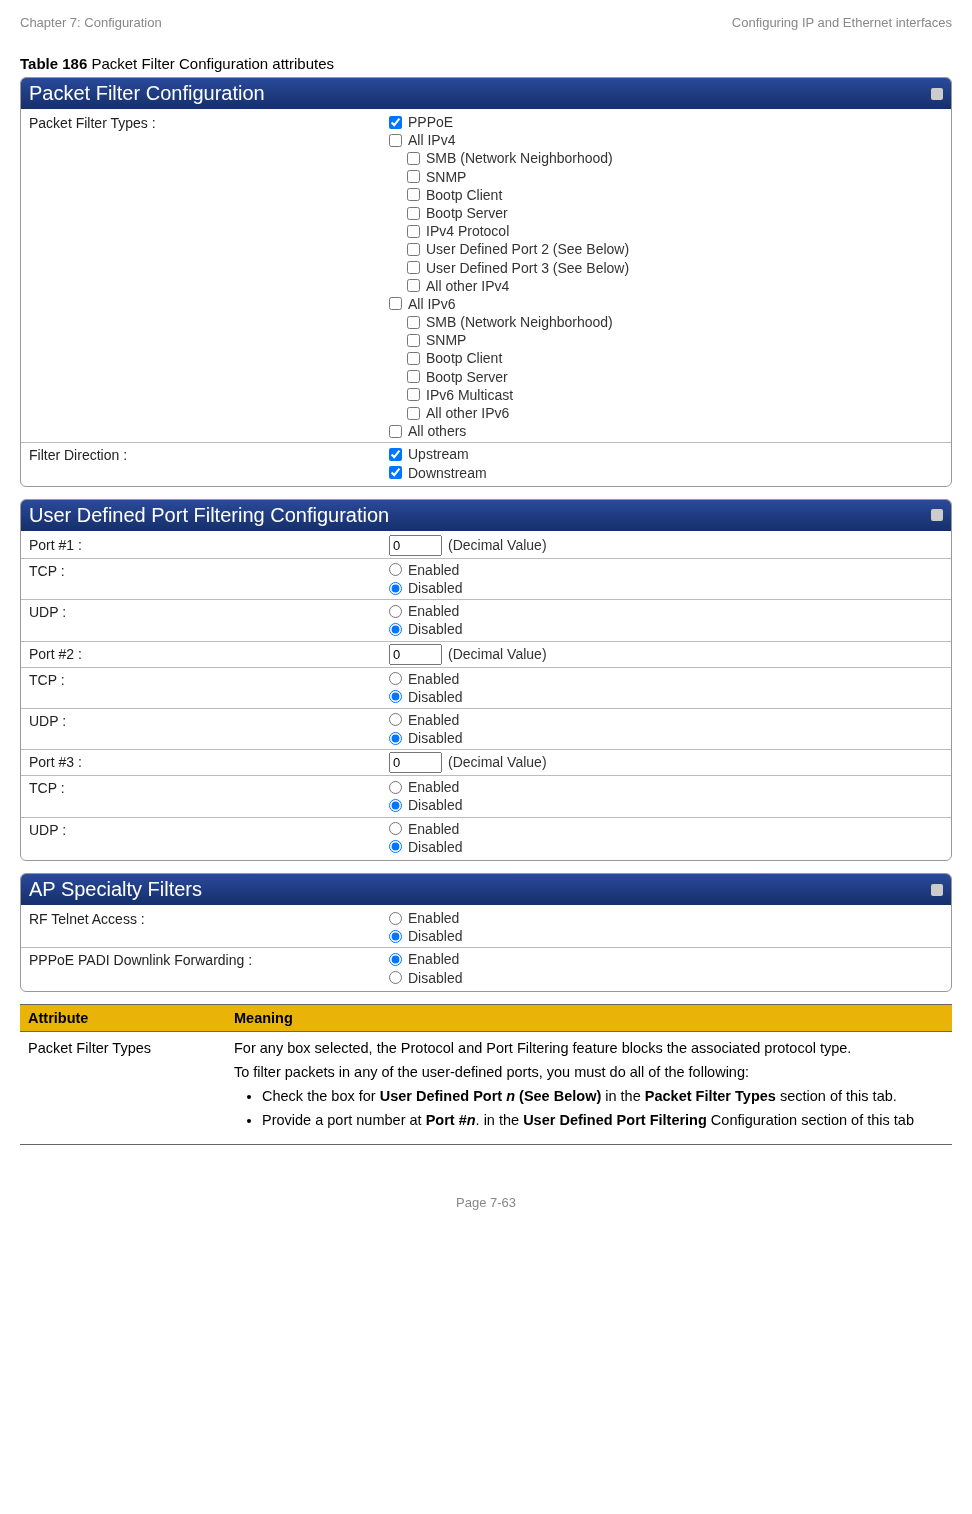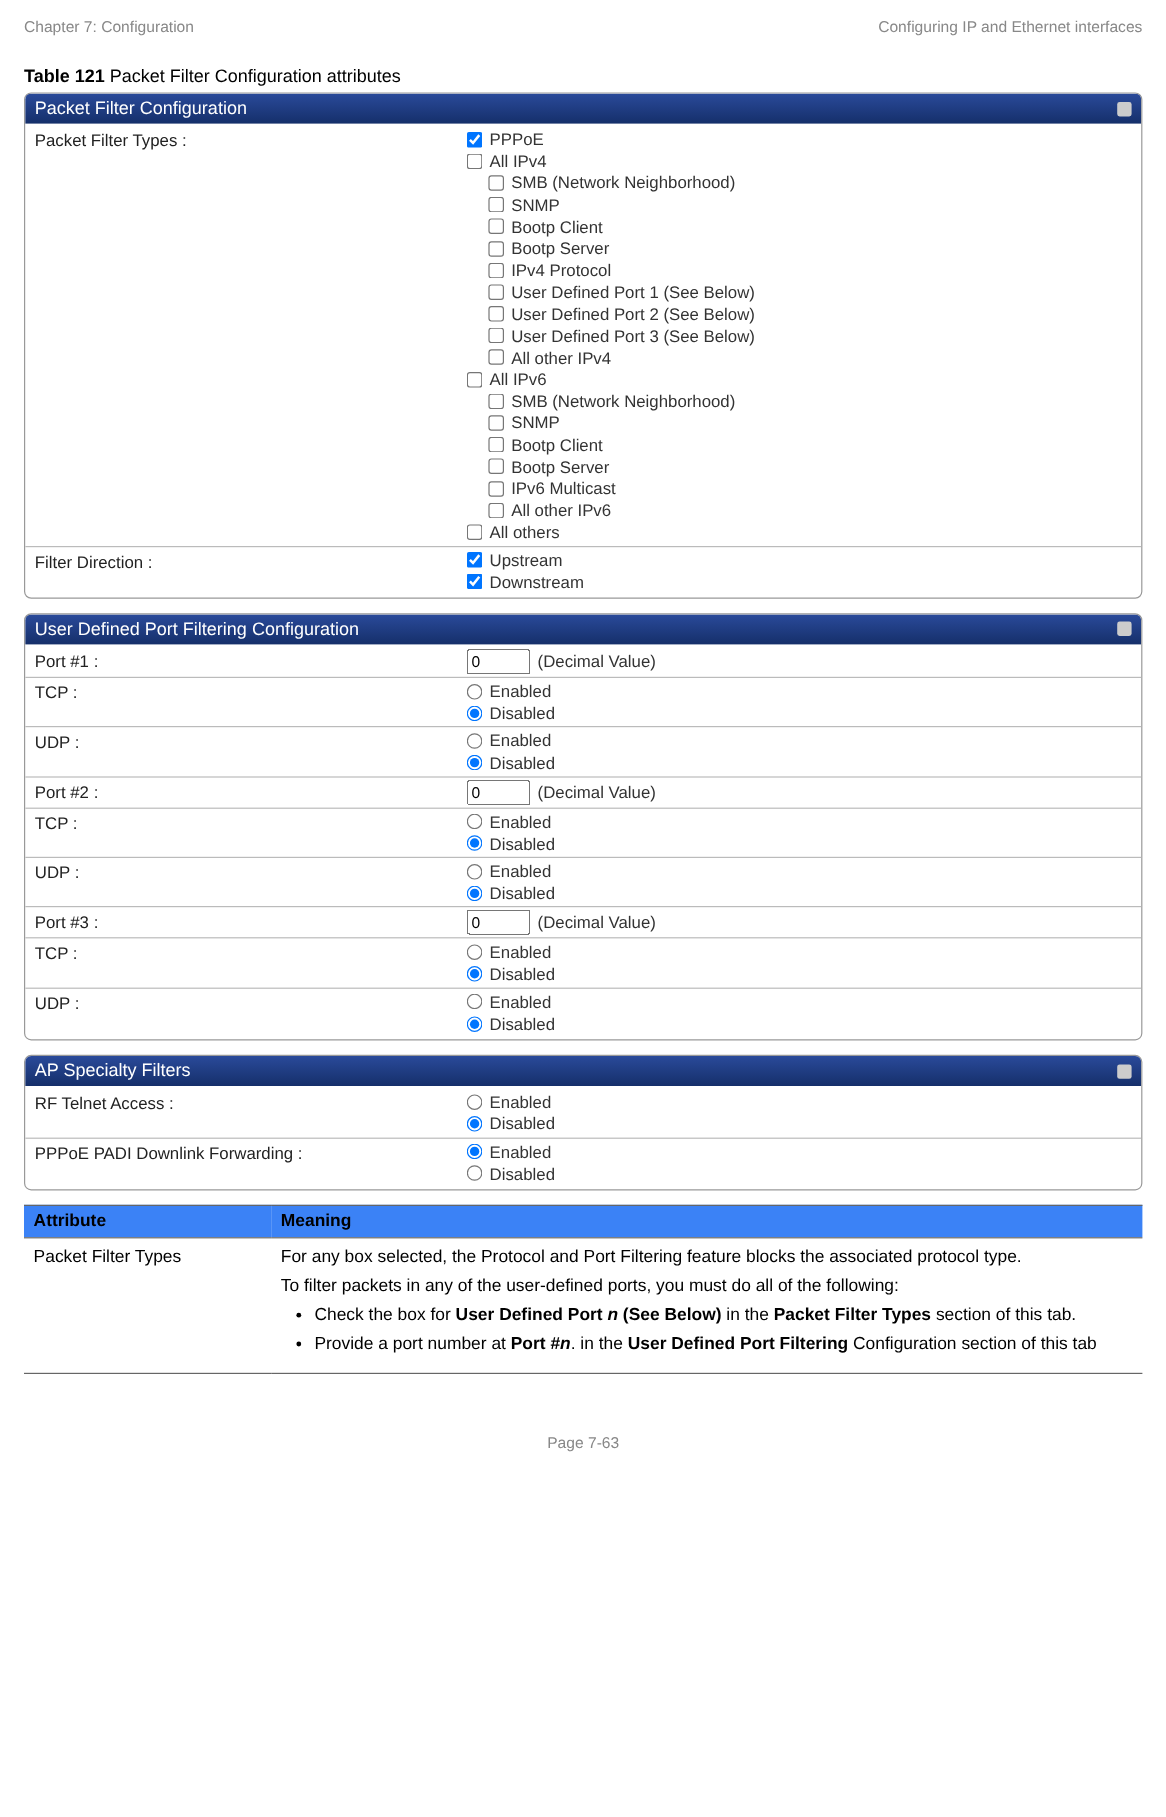--- a/index.html
+++ b/index.html
@@ -27,21 +27,21 @@
     border: 1px solid #999;
     border-radius: 6px;
     margin-bottom: 12px;
     overflow: hidden;
   }
   .panel-header {
     background: #1a3a7a;
     background: linear-gradient(#2a4a9a, #152f6a);
     color: #fff;
     padding: 4px 8px;
-    font-size: 15px;
+    font-size: 20px;
     display: flex;
     justify-content: space-between;
     align-items: center;
   }
   .collapse-box {
     width: 12px;
     height: 12px;
     background: #ccc;
     border-radius: 2px;
     display: inline-block;
@@ -82,21 +82,21 @@
   }
   .decimal-hint { margin-left: 6px; text-align: right; }
 
   .attr-table {
     width: 100%;
     border-collapse: collapse;
     margin-top: 8px;
     font-size: 14.5px;
   }
   .attr-table th {
-    background: #3b82f6;
+    background: #eab308;
     text-align: left;
     font-weight: bold;
     padding: 5px 8px;
     border-top: 1px solid #666;
     border-bottom: 1px solid #666;
   }
   .attr-table td {
     vertical-align: top;
     padding: 8px 8px;
     border-bottom: 1px solid #666;
@@ -115,21 +115,21 @@
 </style>
 </head>
 <body>
 
 <div class="page-header">
   <span>Chapter 7:  Configuration</span>
   <span>Configuring IP and Ethernet interfaces</span>
 </div>
 
 <div class="table-caption">
-  <b>Table 121</b><span> Packet Filter Configuration attributes</span>
+  <b>Table 186</b><span> Packet Filter Configuration attributes</span>
 </div>
 
 <div class="panel">
   <div class="panel-header">
     <span>Packet Filter Configuration</span>
     <span class="collapse-box"></span>
   </div>
   <div class="panel-body">
     <div class="row">
       <div class="row-label">Packet Filter Types :</div>
@@ -154,24 +154,20 @@
             <input type="checkbox" style="">
             <span>Bootp Client</span>
           </div>
         <div class="checkline indent1">
             <input type="checkbox" style="">
             <span>Bootp Server</span>
           </div>
         <div class="checkline indent1">
             <input type="checkbox" style="">
             <span>IPv4 Protocol</span>
-          </div>
-        <div class="checkline indent1">
-            <input type="checkbox" style="">
-            <span>User Defined Port 1 (See Below)</span>
           </div>
         <div class="checkline indent1">
             <input type="checkbox" style="">
             <span>User Defined Port 2 (See Below)</span>
           </div>
         <div class="checkline indent1">
             <input type="checkbox" style="">
             <span>User Defined Port 3 (See Below)</span>
           </div>
         <div class="checkline indent1">

